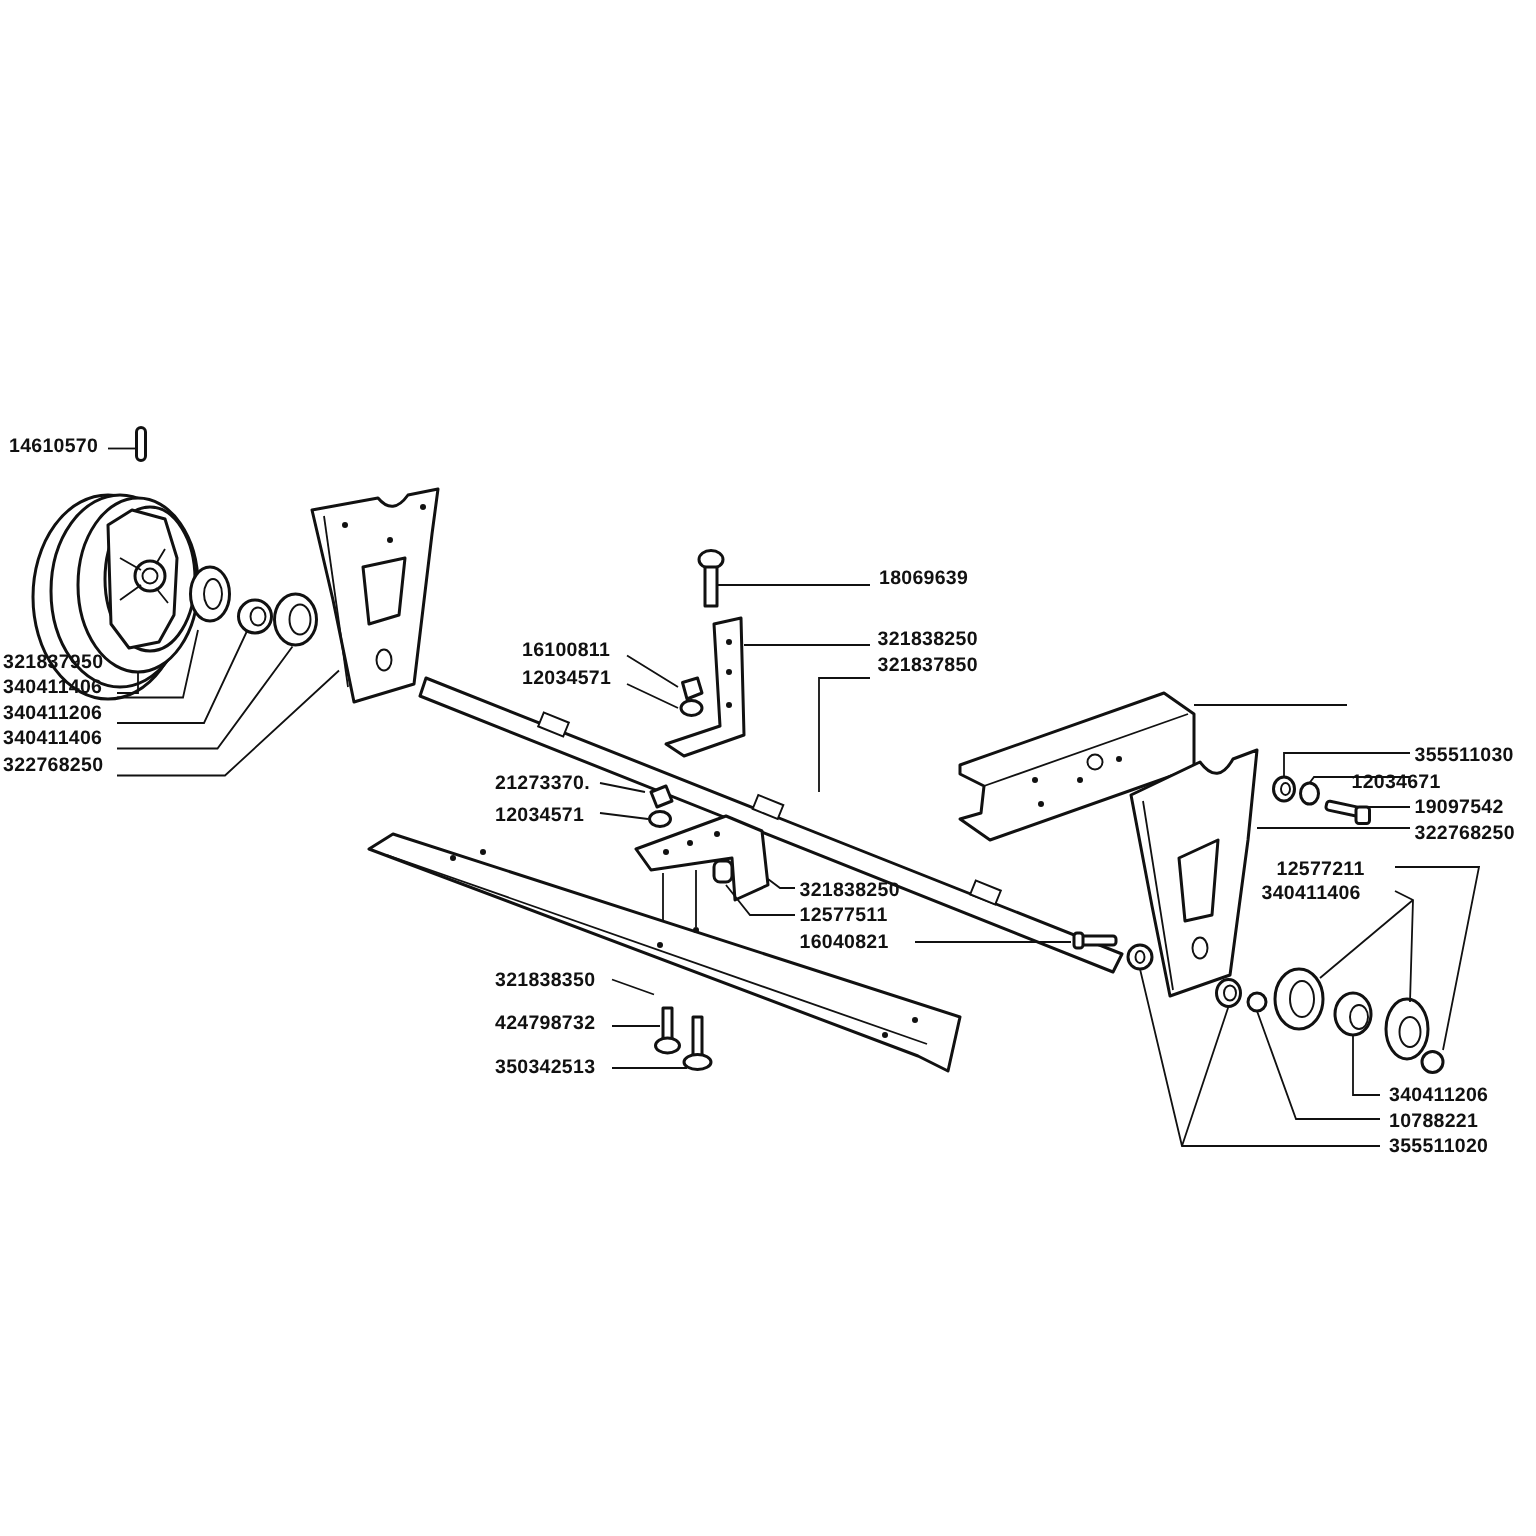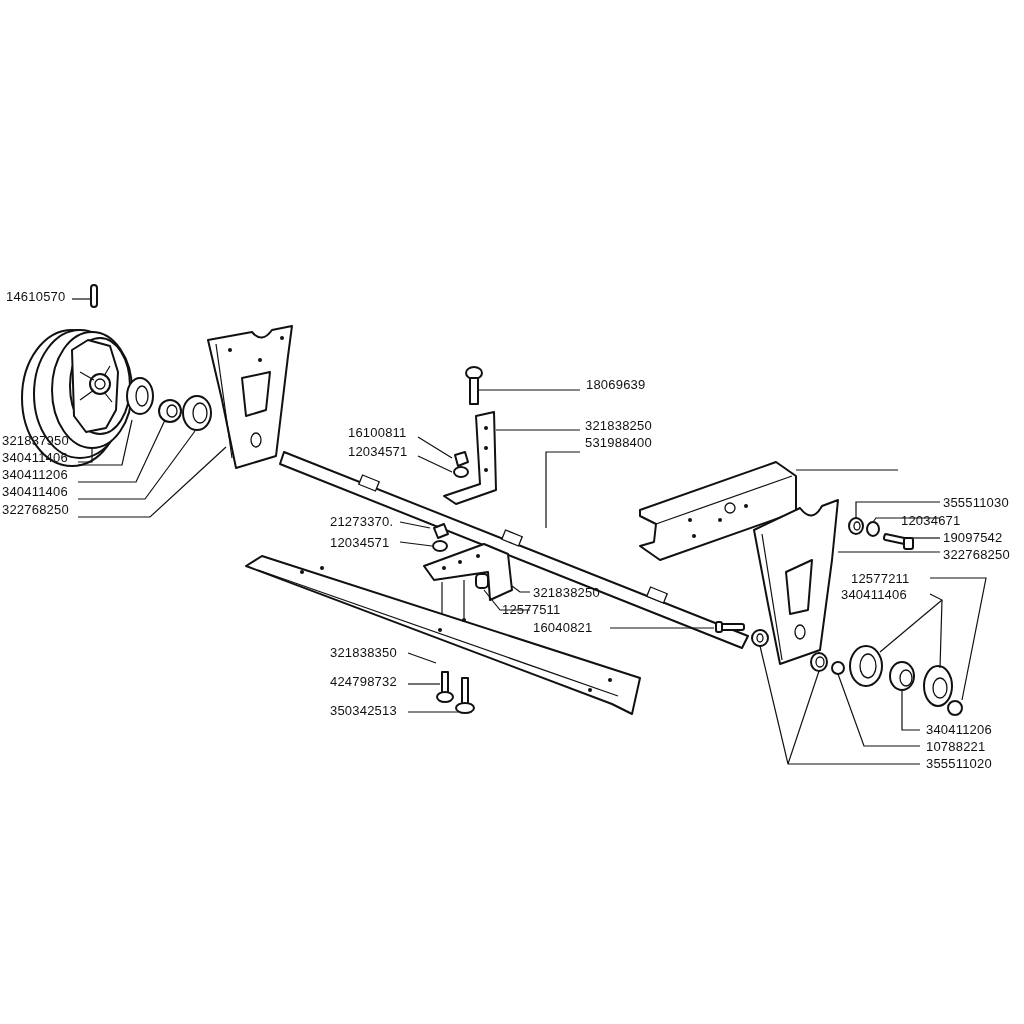--- a/index.html
+++ b/index.html
@@ -1,18 +1,18 @@
 <!DOCTYPE html>
 <html><head>
 <meta charset="utf-8">
 <style>
   html,body{margin:0;padding:0;background:#fff;}
   body{width:1024px;height:1024px;position:relative;overflow:hidden;font-family:"Liberation Sans",sans-serif;}
   #diagram{position:absolute;left:0;top:0;width:1024px;height:1024px;}
-  .lbl{position:absolute;font-family:"Liberation Sans",sans-serif;font-size:13px;font-weight:normal;color:#111;line-height:14px;white-space:nowrap;letter-spacing:0.2px;}
+  .lbl{position:absolute;font-family:"Liberation Sans",sans-serif;font-size:13px;font-weight:bold;color:#111;line-height:14px;white-space:nowrap;letter-spacing:0.2px;}
   svg .ln{stroke:#111;stroke-width:1.2;fill:none;}
   svg .pt{stroke:#111;stroke-width:2;fill:#fff;stroke-linejoin:round;}
   svg .pth{stroke:#111;stroke-width:1.3;fill:#fff;}
   svg .dk{fill:#111;}
 </style>
 </head>
 <body>
 
 <div id="diagram">
   <svg width="1024" height="1024" viewBox="0 0 1024 1024">
@@ -179,27 +179,27 @@
   
   <div class="lbl" style="left:6px;top:290px">14610570</div>
   <div class="lbl" style="left:2px;top:434px">321837950</div>
   <div class="lbl" style="left:2px;top:451px">340411406</div>
   <div class="lbl" style="left:2px;top:468px">340411206</div>
   <div class="lbl" style="left:2px;top:485px">340411406</div>
   <div class="lbl" style="left:2px;top:503px">322768250</div>
 
   <div class="lbl" style="left:586px;top:378px">18069639</div>
   <div class="lbl" style="left:585px;top:419px">321838250</div>
-  <div class="lbl" style="left:585px;top:436px">531988400</div>
+  <div class="lbl" style="left:585px;top:436px">321837850</div>
   <div class="lbl" style="left:348px;top:426px">16100811</div>
   <div class="lbl" style="left:348px;top:445px">12034571</div>
   <div class="lbl" style="left:330px;top:515px">21273370.</div>
   <div class="lbl" style="left:330px;top:536px">12034571</div>
   <div class="lbl" style="left:533px;top:586px">321838250</div>
-  <div class="lbl" style="left:502px;top:603px">12577511</div>
+  <div class="lbl" style="left:533px;top:603px">12577511</div>
   <div class="lbl" style="left:533px;top:621px">16040821</div>
   <div class="lbl" style="left:330px;top:646px">321838350</div>
   <div class="lbl" style="left:330px;top:675px">424798732</div>
   <div class="lbl" style="left:330px;top:704px">350342513</div>
 
   <div class="lbl" style="left:943px;top:496px">355511030</div>
   <div class="lbl" style="left:901px;top:514px">12034671</div>
   <div class="lbl" style="left:943px;top:531px">19097542</div>
   <div class="lbl" style="left:943px;top:548px">322768250</div>
   <div class="lbl" style="left:851px;top:572px">12577211</div>

